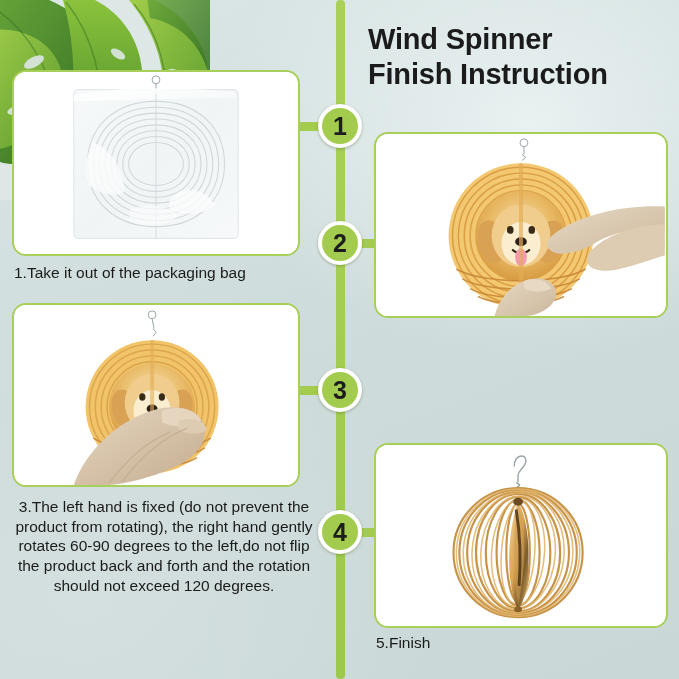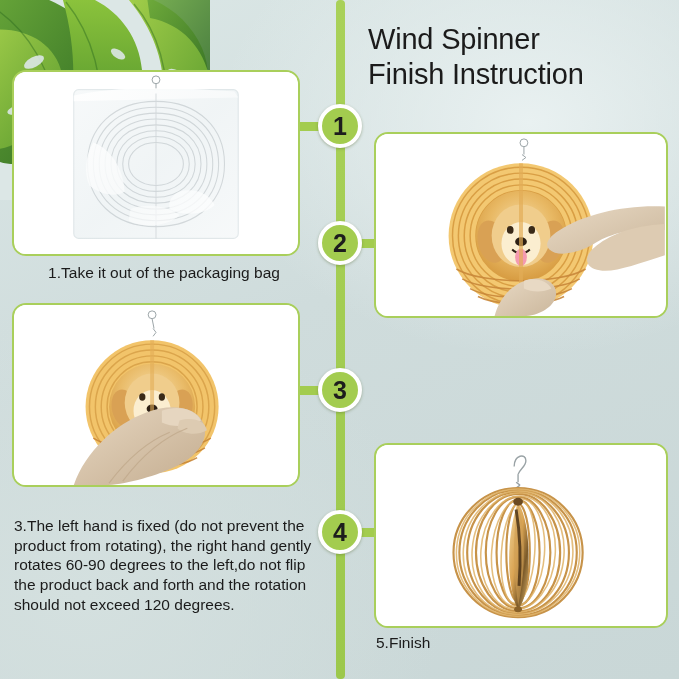--- a/index.html
+++ b/index.html
@@ -38,44 +38,44 @@
     box-sizing:border-box;
     display:flex;align-items:center;justify-content:center;
     font-size:25px;font-weight:bold;color:#1d1d1d;
     box-shadow:0 1px 3px rgba(90,110,60,.45);
     line-height:1;
   }
 
   
   .title{
     position:absolute;left:368px;top:22px;width:305px;
-    font-size:29px;font-weight:normal;color:#1b1b1b;
+    font-size:29px;font-weight:bold;color:#1b1b1b;
     line-height:1.22;letter-spacing:-.2px;
   }
 
   
   .card{
     position:absolute;background:#ffffff;
     border:2px solid #a9cf5b;border-radius:14px;
     overflow:hidden;box-sizing:border-box;
   }
   .card svg{display:block;width:100%;height:100%;}
 
   
   .cap{
     position:absolute;color:#1b1b1b;font-size:15.5px;line-height:1.27;
     white-space:pre-line;
   }
 
   #card1{left:12px;top:70px;width:288px;height:186px;}
-  #cap1{left:14px;top:263px;width:300px;text-align:center;}
+  #cap1{left:14px;top:263px;width:300px;}
   #card2{left:374px;top:132px;width:294px;height:186px;}
   #cap2{left:376px;top:340px;width:300px;}
   #card3{left:12px;top:303px;width:288px;height:184px;}
-  #cap3{left:14px;top:516px;width:300px;}
+  #cap3{left:14px;top:497px;width:300px;text-align:center;}
   #card4{left:374px;top:443px;width:294px;height:185px;}
   #cap4{left:376px;top:633px;width:280px;}
 </style>
 </head>
 <body>
 
 <div id="page">
 
   <div class="leaves">
     <svg viewBox="0 0 210 200" width="210" height="200" aria-hidden="true">

